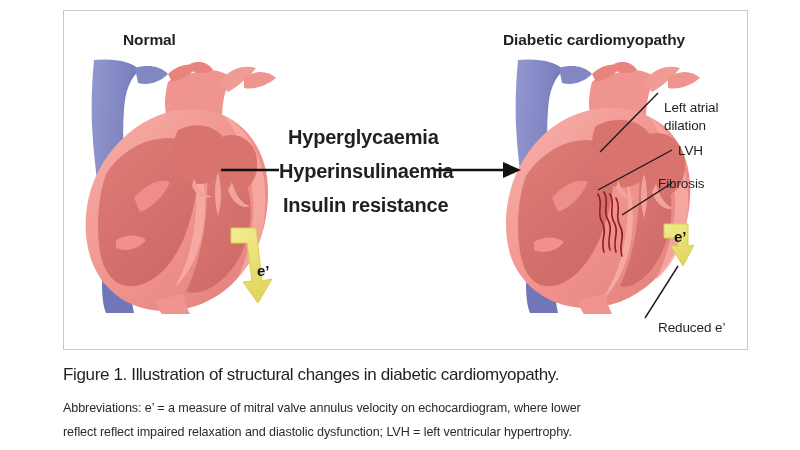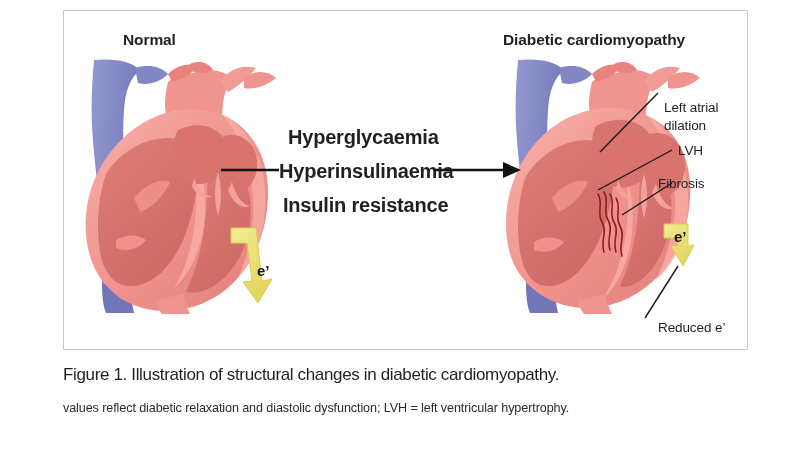--- a/index.html
+++ b/index.html
@@ -246,14 +246,15 @@
 </div>
 <div class="callout" id="co-lvh">LVH</div>
 <div class="callout" id="co-fib">Fibrosis</div>
 <div class="callout" id="co-red">Reduced e’</div>
 
 <div style="position:absolute;left:257px;top:262px;font-size:15px;font-weight:bold;color:#111;">e’</div>
 <div style="position:absolute;left:674px;top:228px;font-size:15px;font-weight:bold;color:#111;">e’</div>
 
 <div id="caption-title">Figure 1. Illustration of structural changes in diabetic cardiomyopathy.</div>
 <div id="caption-body">
-  <div>values reflect diabetic relaxation and diastolic dysfunction; LVH = left ventricular hypertrophy.</div>
+  <div>Abbreviations: e’ = a measure of mitral valve annulus velocity on echocardiogram, where lower</div>
+  <div>reflect reflect impaired relaxation and diastolic dysfunction; LVH = left ventricular hypertrophy.</div>
 </div>
 
 </body></html>

